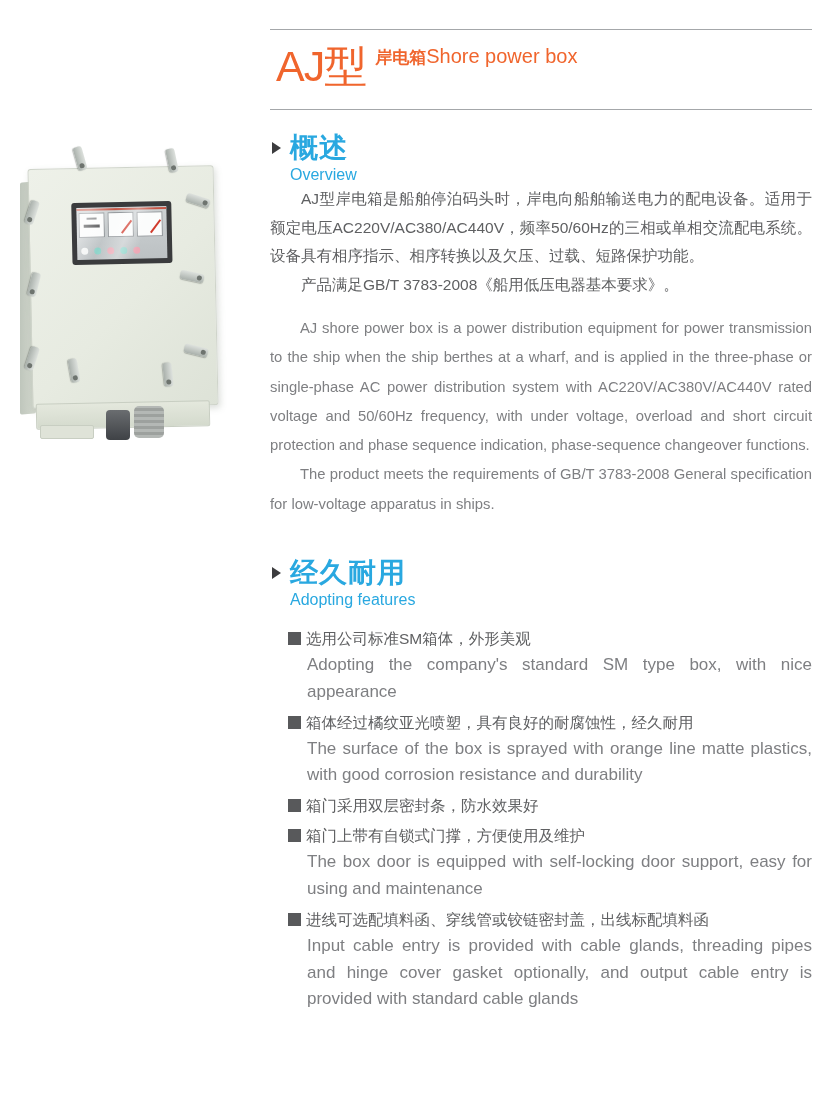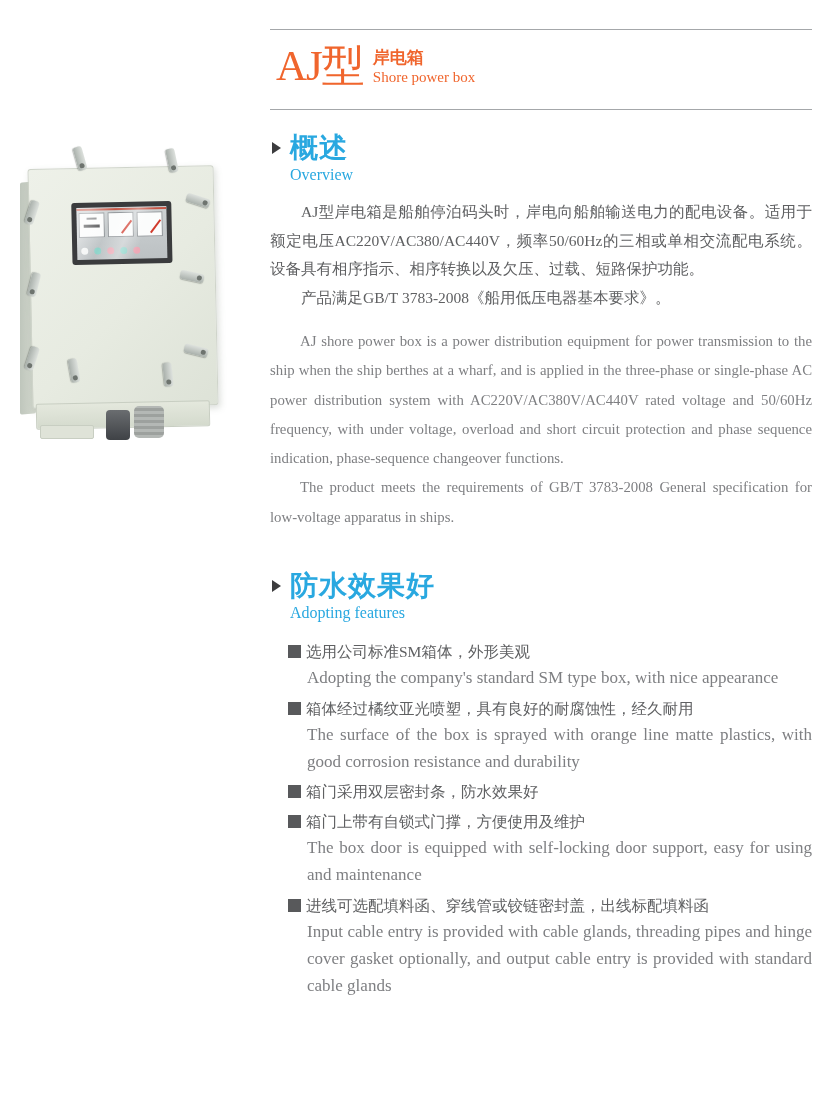--- a/index.html
+++ b/index.html
@@ -1,39 +1,39 @@
 <!DOCTYPE html>
 <html><head>
 <meta charset="utf-8">
 <style>
   html,body{margin:0;padding:0;background:#ffffff;}
   .page{position:relative;width:830px;height:1118px;background:#ffffff;overflow:hidden;
-        font-family:Liberation Serif, serif;}
+        font-family:Liberation Sans, sans-serif;}
 
   
   .content{position:absolute;left:270px;top:0;width:542px;}
   .rule{border:none;border-top:1px solid #a4a7aa;margin:0;height:0;}
   .rule-top{margin-top:29px;}
   .rule-mid{margin-top:17px;}
 
   .title-row{display:flex;align-items:flex-start;gap:9px;margin:14px 0 0 6px;height:48px;}
   .title-main{font-size:43px;line-height:44px;color:#f0652d;font-weight:400;letter-spacing:-1px;margin:0;}
-  .title-sub{display:flex;flex-direction:column;justify-content:center;padding-top:3px;}
+  .title-sub{display:flex;flex-direction:row;justify-content:center;padding-top:3px;}
   .sub-cn{font-size:17px;font-weight:700;color:#f0652d;line-height:21px;}
-  .sub-en{font-size:15px;color:#f0652d;line-height:19px;}
+  .sub-en{font-size:20px;color:#f0652d;line-height:19px;}
 
   .sec-head{display:flex;align-items:flex-start;margin-top:22px;}
   .tri{width:0;height:0;border-left:9px solid #3c3c3e;border-top:6px solid transparent;
        border-bottom:6px solid transparent;margin:10px 9px 0 2px;flex:0 0 auto;}
   .sec-cn{font-size:28px;color:#29a8e0;font-weight:700;line-height:32px;letter-spacing:1px;margin:0;}
   .sec-en{font-size:16px;color:#29a8e0;line-height:21px;}
 
   .para{text-align:justify;}
   .para p{margin:0;}
-  .para-cn{margin-top:13px;font-size:15.5px;line-height:28.5px;color:#5f6062;}
+  .para-cn{font-size:15.5px;line-height:28.5px;color:#5f6062;}
   .para-cn p{text-indent:2em;}
   .para-en{margin-top:15px;font-size:14.8px;line-height:29.3px;color:#7e7f82;}
   .para-en p{text-indent:30px;}
 
   .features{margin-top:15px;}
   .f-item{margin-bottom:3px;}
   .f-cn-row{display:flex;align-items:center;margin-left:18px;font-size:15.5px;
             color:#5f6062;line-height:27px;}
   .sq{width:13px;height:13px;background:#58595b;margin-right:5px;flex:0 0 auto;}
   .f-en{margin:0 0 0 37px;font-size:17px;line-height:26.8px;color:#7e7f82;
@@ -155,21 +155,21 @@
     </div>
 
     <div class="para para-en">
       <p>AJ shore power box is a power distribution equipment for power transmission to the ship when the ship berthes at a wharf, and is applied in the three-phase or single-phase AC power distribution system with AC220V/AC380V/AC440V rated voltage and 50/60Hz frequency, with under voltage, overload and short circuit protection and phase sequence indication, phase-sequence changeover functions.</p>
       <p>The product meets the requirements of GB/T 3783-2008 General specification for low-voltage apparatus in ships.</p>
     </div>
 
     <div class="sec-head" style="margin-top:38px;">
       <span class="tri"></span>
       <div>
-        <h2 class="sec-cn">防水效果好</h2>
+        <h2 class="sec-cn">经久耐用</h2>
         <div class="sec-en">Adopting features</div>
       </div>
     </div>
 
     <div class="features">
       <div class="f-item">
         <div class="f-cn-row">
             <span class="sq"></span>
             <span>选用公司标准SM箱体，外形美观</span>
           </div>

